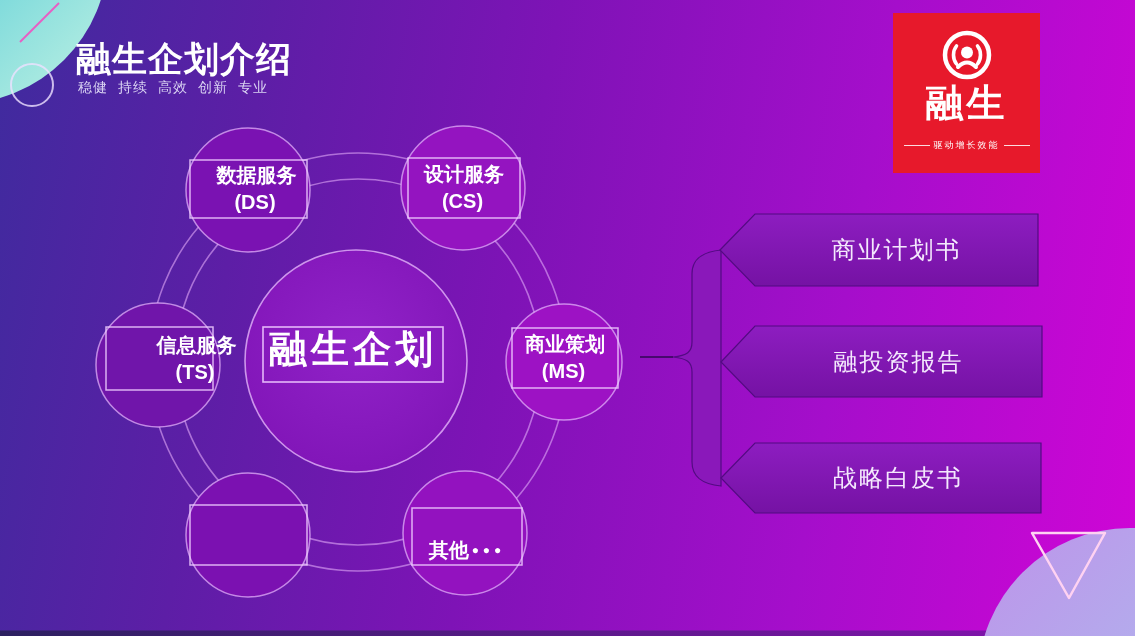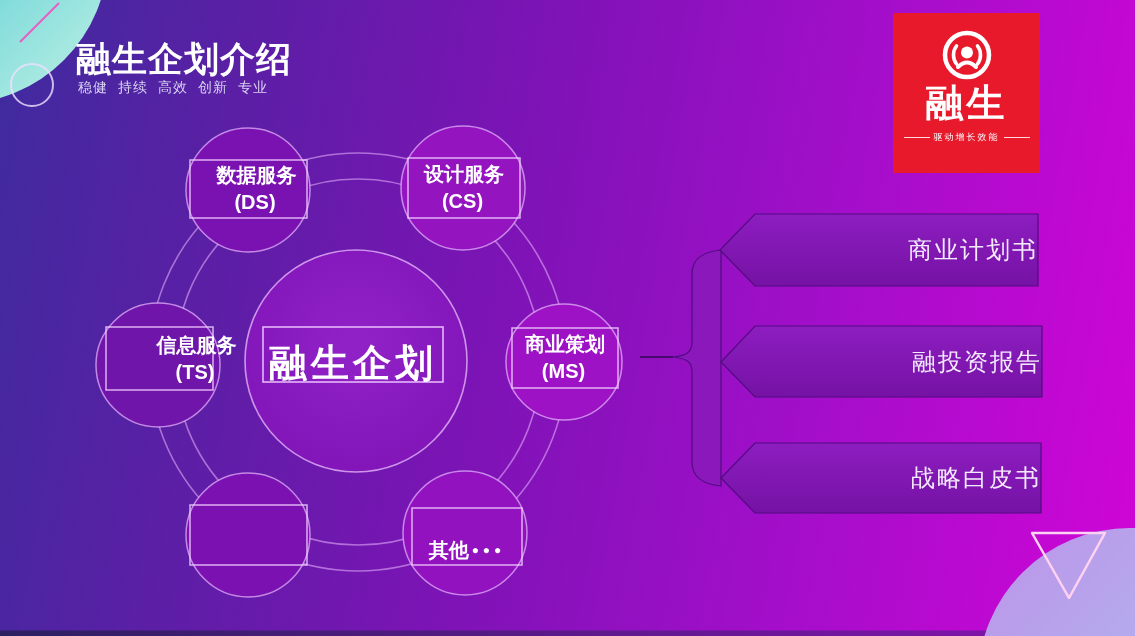--- a/index.html
+++ b/index.html
@@ -19,36 +19,36 @@
     left:78px;top:79px;display:flex;gap:10px;font-size:14px;color:#d9d2f2;
     letter-spacing:1px;white-space:nowrap;
   }
   
   .logo{
     left:893px;top:13px;width:147px;height:160px;background:#e7192b;
     display:flex;flex-direction:column;align-items:center;
   }
   .logo-mark{margin-top:16px}
   .logo-name{font-size:38px;font-weight:700;color:#ffffff;letter-spacing:3px;line-height:40px;margin-top:2px}
-  .logo-tagline{display:flex;align-items:center;gap:4px;margin-top:8px}
+  .logo-tagline{display:flex;align-items:center;gap:4px;margin-top:16px}
   .logo-tagline .tl-line{width:26px;height:1px;background:rgba(255,255,255,.85)}
   .logo-tagline .tl-text{font-size:9px;color:#ffffff;letter-spacing:2px;white-space:nowrap}
   
   .sat-label{
     display:flex;flex-direction:column;align-items:center;justify-content:center;
     color:#ffffff;font-weight:700;font-size:20px;text-align:center;
   }
   .sat-label .ln{display:block;height:27px;line-height:27px;white-space:nowrap}
   .sat-label .dots{font-size:12px;letter-spacing:4px;vertical-align:3px;margin-left:3px}
   .center-label{
     display:flex;align-items:center;justify-content:center;
     color:#ffffff;font-size:38px;font-weight:700;letter-spacing:4px;white-space:nowrap;
   }
   .banner-label{
-    display:flex;align-items:center;justify-content:flex-end;
+    display:flex;align-items:center;justify-content:center;
     color:#f4e9fd;font-size:24px;letter-spacing:2px;white-space:nowrap;
   }
 </style>
 </head>
 <body>
 
 <div class="stage">
 
   <svg class="abs" style="left:0;top:0" width="1135" height="636" viewBox="0 0 1135 636">
     <defs>
@@ -129,21 +129,21 @@
       <path d="M19 38 Q28 29 37 38" fill="none" stroke="#ffffff" stroke-width="4" stroke-linecap="round"></path>
     </svg>
     <div class="logo-name">融生</div>
     <div class="logo-tagline">
       <span class="tl-line"></span>
       <span class="tl-text">驱动增长效能</span>
       <span class="tl-line"></span>
     </div>
   </div>
 
-  <div class="abs center-label" style="left:263px;top:328px;width:180px;height:71px;">
+  <div class="abs center-label" style="left:263px;top:314px;width:180px;height:71px;">
     <span>融生企划</span>
   </div>
 
   <div class="abs sat-label" style="left:190px;top:160px;width:117px;height:58px;padding-left:8px;">
     <span class="ln">数据服务</span>
     <span class="ln"><span>(DS)</span><span class="dots"></span></span>
   </div>
   <div class="abs sat-label" style="left:408px;top:158px;width:112px;height:60px;border-radius:22px;">
     <span class="ln">设计服务</span>
     <span class="ln"><span>(CS)</span><span class="dots"></span></span>

